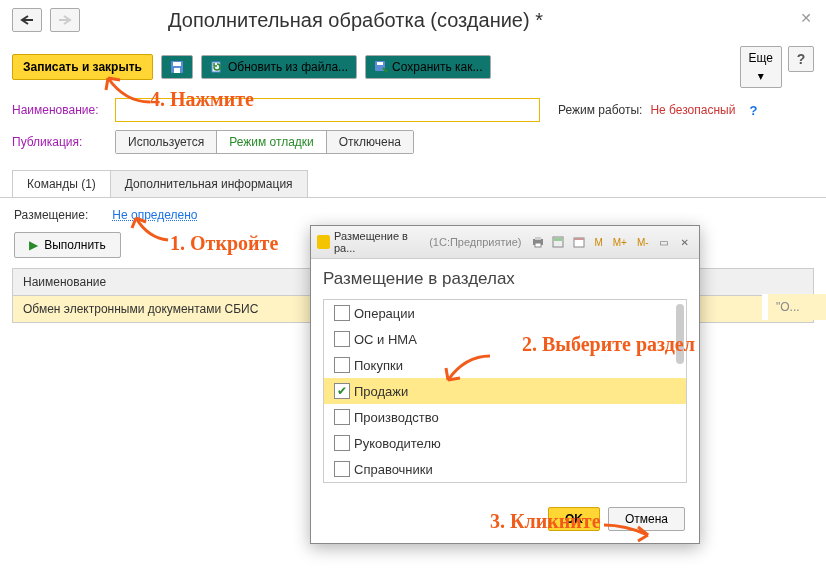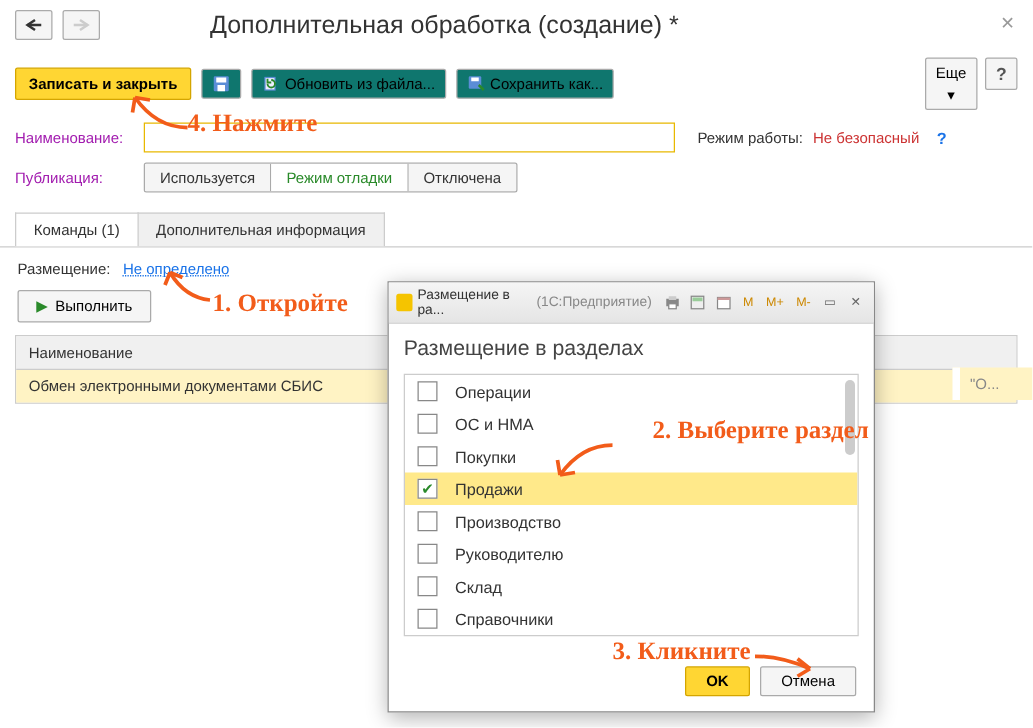--- a/index.html
+++ b/index.html
@@ -23,41 +23,41 @@
 .mode-value { color: #cc3333; font-size: 12px; }
 .mode-q { color: #1a73e8; font-weight: bold; margin-left: 6px; cursor: pointer; }
 .pub-group { display: flex; border: 1px solid #aaa; border-radius: 2px; overflow: hidden; }
 .pub-btn { padding: 4px 12px; font-size: 12px; background: #f5f5f5; border: none; border-right: 1px solid #aaa; cursor: pointer; color: #333; }
 .pub-btn:last-child { border-right: none; }
 .pub-btn.debug { color: #2a8a2a; background: #fff; }
 .tabs { display: flex; border-bottom: 1px solid #ccc; padding: 0 12px; margin-top: 12px; }
 .tab { padding: 6px 14px; font-size: 12px; border: 1px solid #ccc; border-bottom: none; background: #fff; cursor: pointer; margin-right: -1px; }
 .tab.active { background: #fff; position: relative; z-index: 1; }
 .tab.inactive { background: #f0f0f0; }
-.placement-row { display: flex; align-items: center; padding: 10px 14px; gap: 10px; font-size: 12px; }
+.placement-row { display: flex; align-items: center; padding: 10px 14px; gap: 24px; font-size: 12px; }
 .placement-link { color: #1a73e8; text-decoration: underline dotted; cursor: pointer; }
 .exec-btn { display: inline-flex; align-items: center; gap: 6px; padding: 5px 14px; border: 1px solid #aaa; background: #f5f5f5; cursor: pointer; border-radius: 2px; font-size: 12px; margin-left: 14px; }
 .play-ico { color: #2a8a2a; }
 .table-wrap { margin: 10px 12px 0; border: 1px solid #ccc; position: relative; }
 .table-head { background: #f0f0f0; padding: 6px 10px; font-size: 12px; border-bottom: 1px solid #ccc; display: flex; }
 .table-head .col1 { flex: 1; }
 .table-row-y { background: #fff3c4; padding: 6px 10px; font-size: 12px; display: flex; }
 .table-row-y .col1 { flex: 1; }
 .col2-strip { position: absolute; right: 0; top: 62px; bottom: 0; width: 64px; background: #fff3c4; padding: 6px 8px; font-size: 12px; color: #888; border-left: 6px solid #fff; }
 .annotation { position: absolute; color: #f25c1a; font-family: 'Comic Sans MS', cursive; font-size: 20px; font-weight: bold; pointer-events: none; z-index: 50; }
 .arrow-svg { position: absolute; pointer-events: none; z-index: 49; }
 .dialog { position: absolute; left: 310px; top: 225px; width: 390px; background: #fff; border: 1px solid #888; box-shadow: 0 4px 16px rgba(0,0,0,0.3); z-index: 30; }
 .dialog-titlebar { background: linear-gradient(#f5f5f5,#e5e5e5); padding: 4px 6px; display: flex; align-items: center; gap: 4px; border-bottom: 1px solid #ccc; font-size: 11px; }
 .dialog-titlebar .tbtn { width: 18px; height: 16px; display: flex; align-items: center; justify-content: center; font-size: 10px; color: #666; cursor: pointer; }
 .dialog-titlebar .spacer { flex: 1; }
 .dialog-titlebar .mbtn { font-size: 10px; color: #cc8800; padding: 0 3px; cursor: pointer; }
 .dialog-body { padding: 10px 12px 14px; }
 .dialog-heading { font-size: 17px; color: #444; margin-bottom: 10px; }
 .section-list { border: 1px solid #ccc; max-height: 250px; overflow-y: auto; position: relative; }
-.section-item { display: flex; align-items: center; gap: 14px; padding: 5px 10px; font-size: 13px; cursor: pointer; }
+.section-item { display: flex; align-items: center; gap: 4px; padding: 5px 10px; font-size: 13px; cursor: pointer; }
 .section-item.selected { background: #ffe98a; }
 .chk { width: 16px; height: 16px; border: 1px solid #888; background: #fff; display: flex; align-items: center; justify-content: center; font-size: 12px; color: #2a8a2a; }
 .dialog-footer { display: flex; justify-content: flex-end; gap: 8px; padding: 10px 14px 12px; }
 .dlg-btn { padding: 4px 16px; border: 1px solid #aaa; background: #f5f5f5; font-size: 12px; cursor: pointer; border-radius: 2px; }
 .dlg-btn.primary { background: #ffd633; border-color: #d4a500; font-weight: bold; }
 .scroll-thumb { position: absolute; right: 2px; top: 4px; width: 8px; height: 60px; background: #ccc; border-radius: 4px; }
 </style>
 </head>
 <body>
 
@@ -218,24 +218,20 @@
           <div class="section-item">
             <div class="chk"></div>
             <span>Производство</span>
           </div>
           <div class="section-item">
             <div class="chk"></div>
             <span>Руководителю</span>
           </div>
           <div class="section-item">
             <div class="chk"></div>
-            <span>Склад</span>
-          </div>
-          <div class="section-item">
-            <div class="chk"></div>
             <span>Справочники</span>
           </div>
         </div>
       <div class="scroll-thumb"></div>
     </div>
   </div>
   <div class="dialog-footer">
     <button class="dlg-btn primary">OK</button>
     <button class="dlg-btn">Отмена</button>
   </div>

